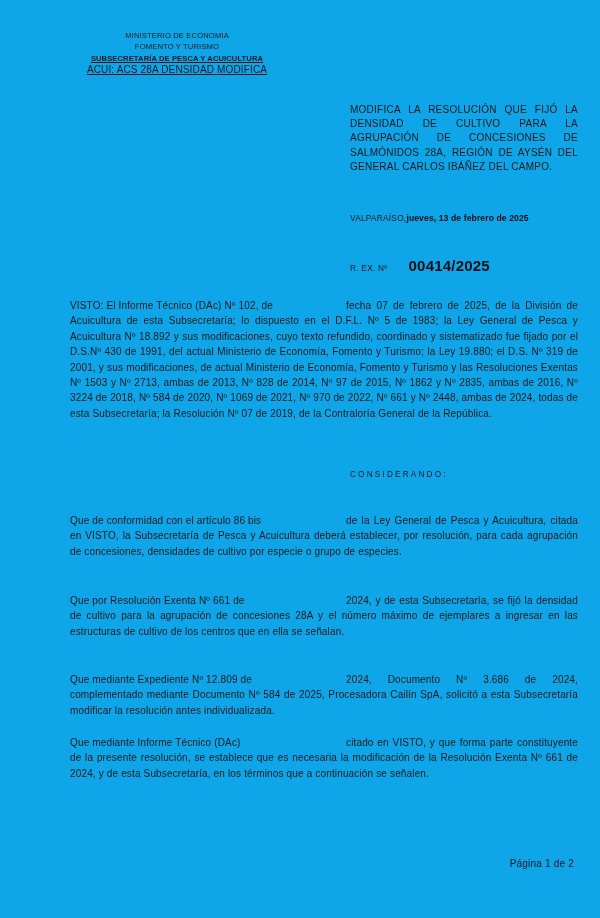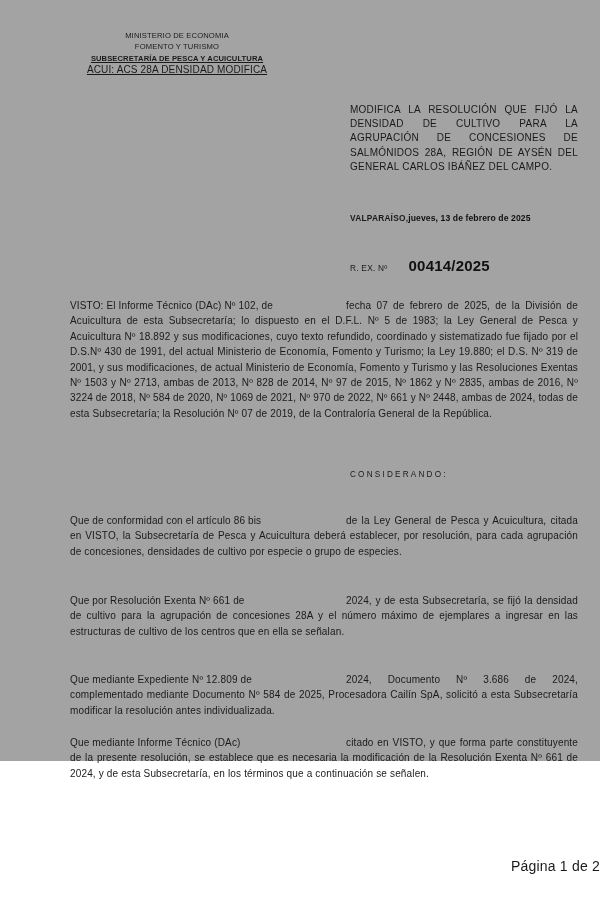--- a/index.html
+++ b/index.html
@@ -16,22 +16,22 @@
     position: relative;
     overflow: hidden;
     -webkit-font-smoothing: none;
   }
 
   .page {
     position: absolute;
     left: 0;
     top: 0;
     width: 600px;
-    height: 761px;
-    background: #a3a3a3;
+    height: 918px;
+    background: #0ea5e9;
   }
 
   
   .letterhead {
     position: absolute;
     left: 52px;
     top: 30px;
     width: 250px;
     text-align: center;
     font-size: 7.6px;
@@ -69,21 +69,21 @@
 
   
   .placedate {
     position: absolute;
     left: 350px;
     top: 213px;
     font-size: 8.3px;
     letter-spacing: 0.25px;
     white-space: nowrap;
   }
-  .placedate .city { color: #1a1a1a; font-weight: bold; }
+  .placedate .city { color: #1a1a1a; }
   .placedate .datestr {
     font-weight: bold;
     font-size: 8.6px;
     margin-left: 0;
     letter-spacing: 0.1px;
   }
 
   
   .resnum {
     position: absolute;
@@ -133,22 +133,23 @@
     color: #1a1a1a;
     white-space: nowrap;
   }
 
   .footer {
     position: absolute;
     left: 0;
     top: 858px;
     width: 600px;
     text-align: right;
+    padding-right: 26px;
     box-sizing: border-box;
-    font-size: 14px;
+    font-size: 10px;
     letter-spacing: 0.2px;
     color: #1a1a1a;
   }
 </style>
 </head>
 <body>
 
 <div class="page">
 
   <div class="letterhead">

